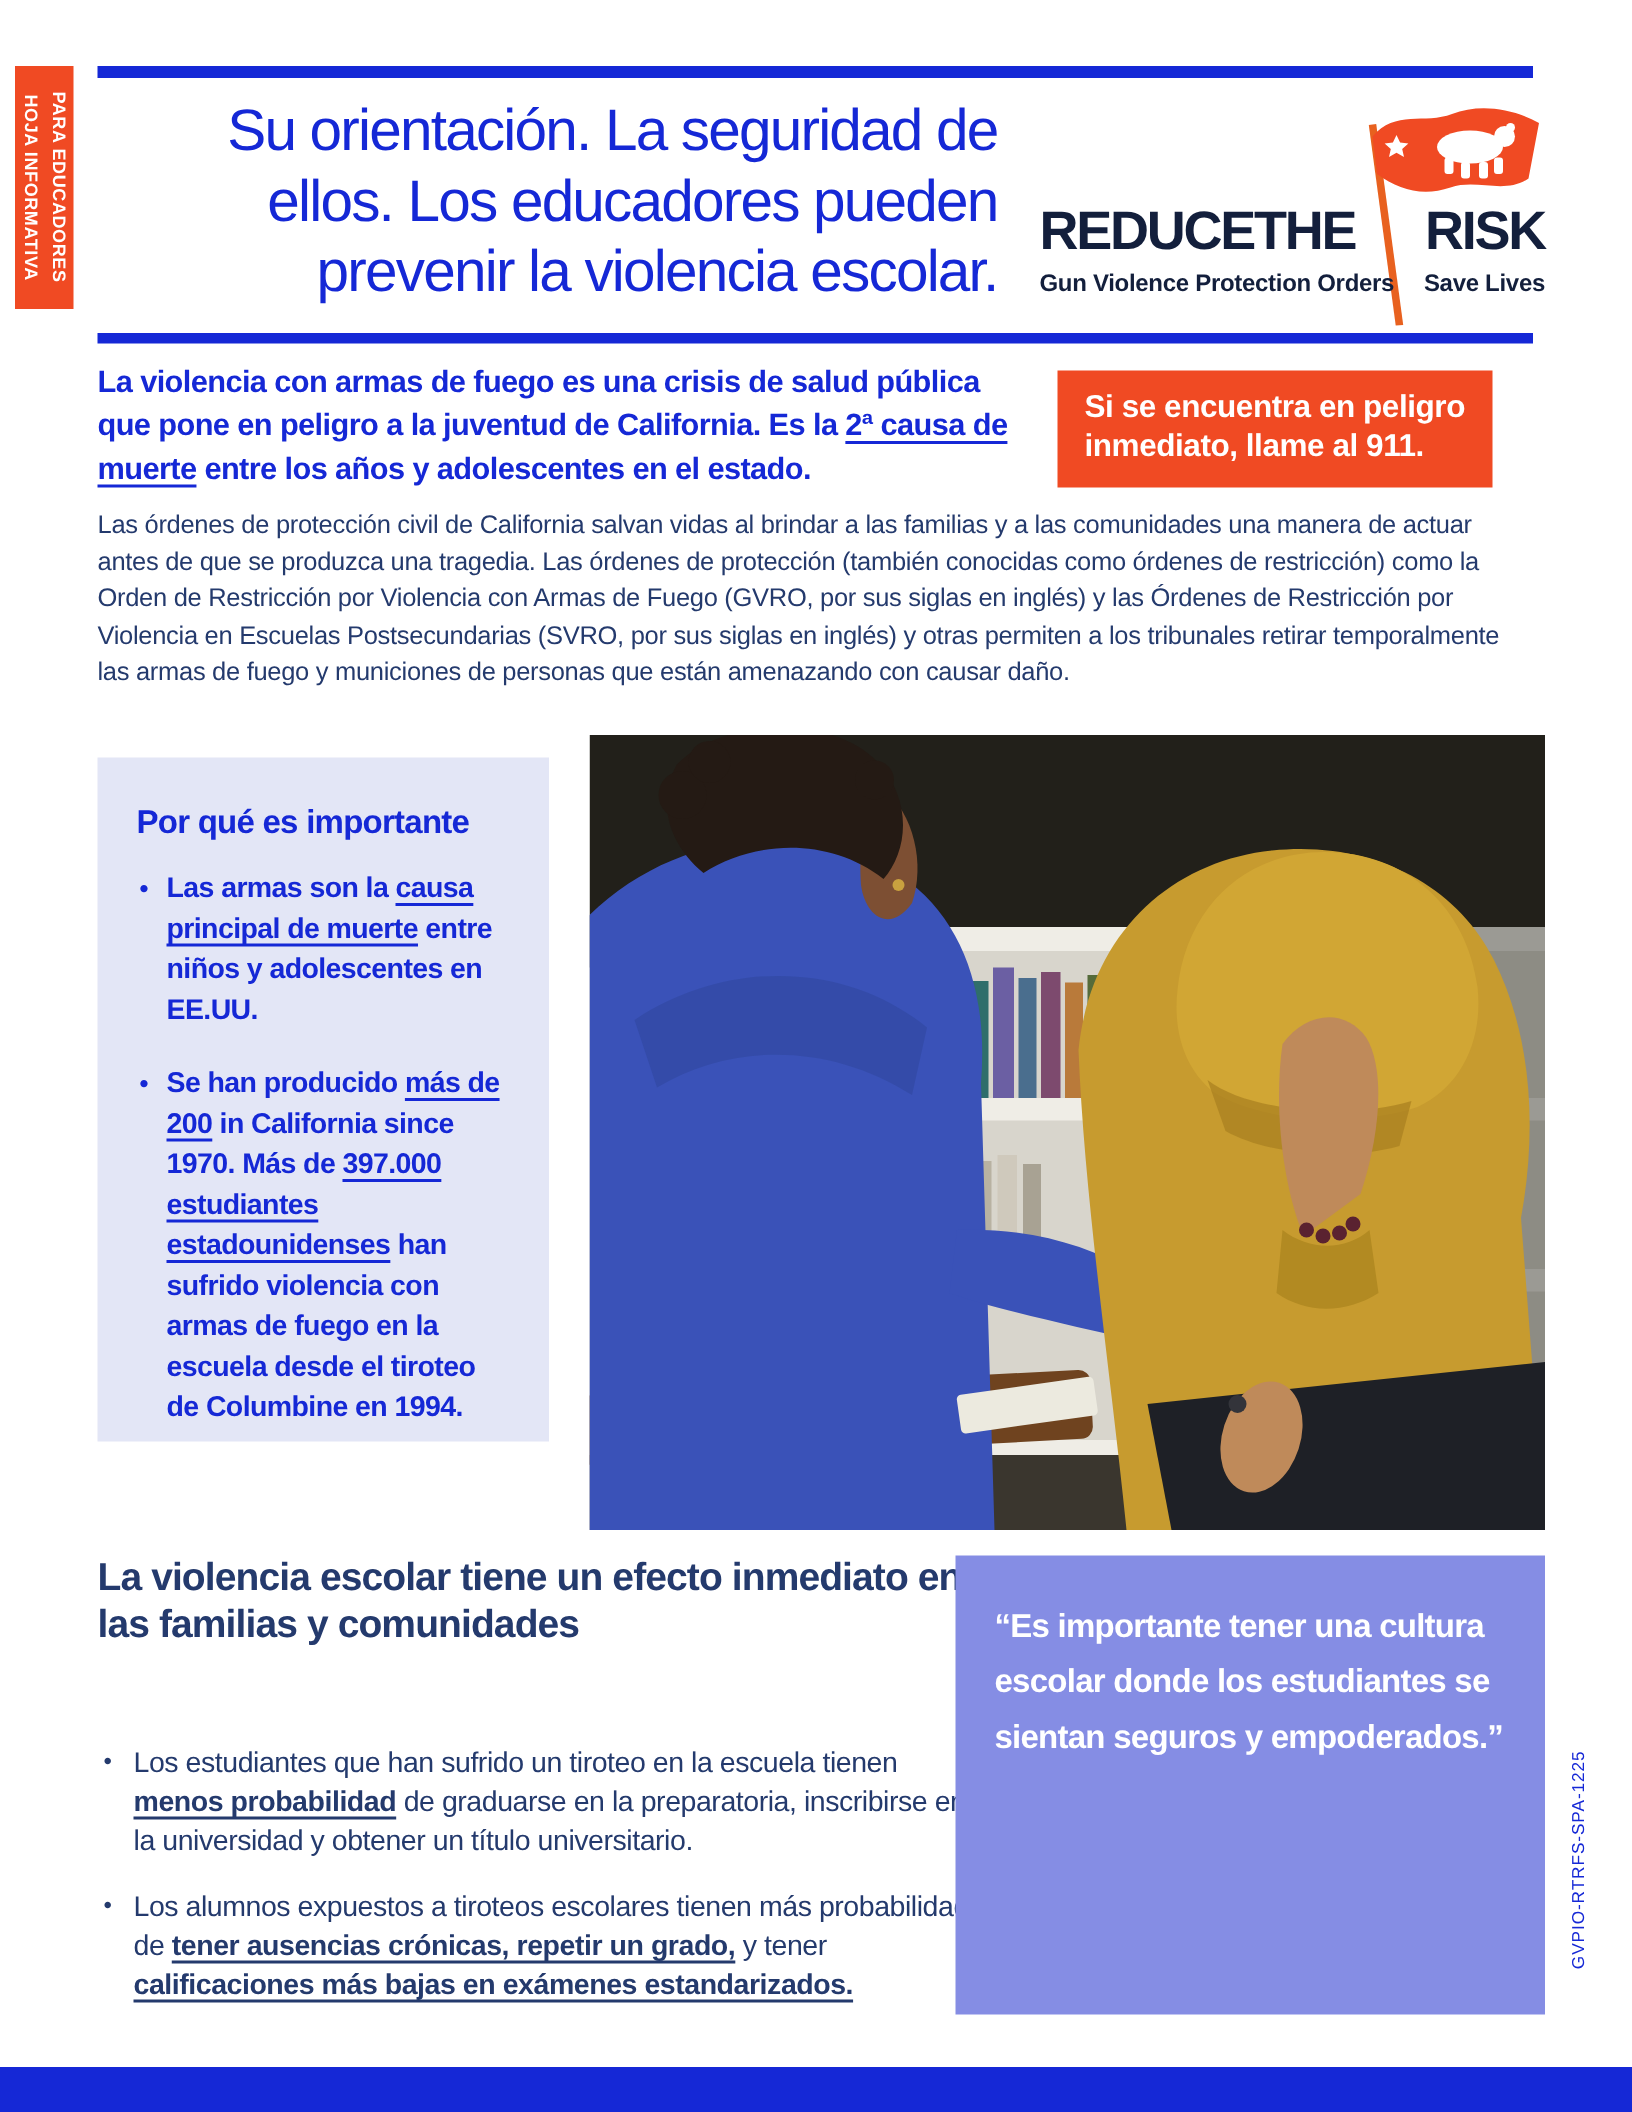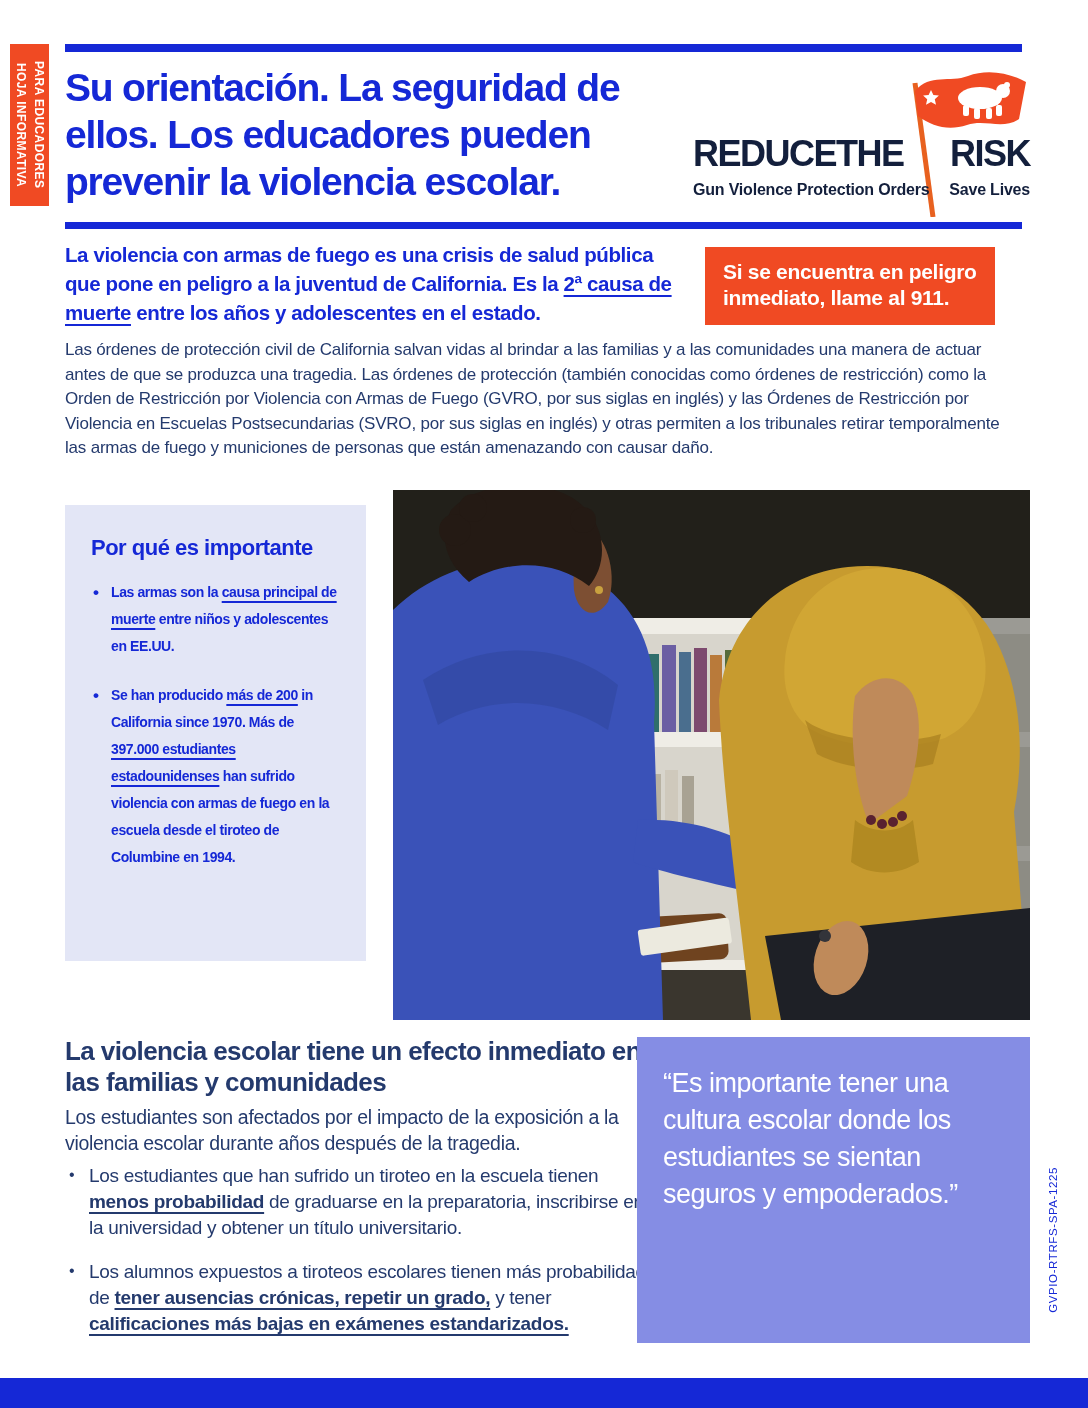--- a/index.html
+++ b/index.html
@@ -15,21 +15,21 @@
   .side-tab-text{
     writing-mode:vertical-lr;text-orientation:mixed;color:#fff;font-weight:700;
     font-size:12px;line-height:1.55;letter-spacing:.4px;text-align:center;white-space:nowrap;
   }
   .side-tab-text span{display:block;}
   .rule{position:absolute;left:65px;width:957px;background:var(--accent_blue);}
   .rule-top{top:44px;height:8px;}
   .rule-mid{top:222px;height:7px;}
   .page-title{
     position:absolute;left:65px;top:64px;width:600px;
-    color:var(--accent_blue);font-weight:700;font-size:39px;line-height:47px;letter-spacing:-1.2px;
+    color:var(--accent_blue);font-weight:400;font-size:39px;line-height:47px;letter-spacing:-1.2px;text-align:right;
   }
   
   .logo{position:absolute;left:693px;top:67px;width:337px;height:142px;}
   .logo-flag{position:absolute;left:197px;top:0;width:140px;height:150px;}
   .logo-wordmark{
     position:absolute;left:0;top:66px;width:337px;display:flex;justify-content:space-between;
     font-size:36px;font-weight:700;color:var(--logo_navy);letter-spacing:-1.5px;
   }
   .logo-tagline{
     position:absolute;left:0;top:114px;width:337px;display:flex;justify-content:space-between;
@@ -51,21 +51,21 @@
   }
   
   .why-box{
     position:absolute;left:65px;top:505px;width:301px;height:456px;box-sizing:border-box;
     background:var(--lavender);padding:30px 26px 0 26px;
   }
   .why-heading{color:var(--accent_blue);font-weight:700;font-size:22px;letter-spacing:-0.5px;}
   .why-list{margin:18px 0 0 0;padding:0;list-style:none;}
   .why-list li{
     position:relative;padding-left:20px;margin-bottom:22px;
-    color:var(--accent_blue);font-weight:700;font-size:14px;line-height:27px;letter-spacing:-0.4px;
+    color:var(--accent_blue);font-weight:700;font-size:19px;line-height:27px;letter-spacing:-0.4px;
   }
   .why-list li::before{content:"•";position:absolute;left:2px;top:0;font-size:17px;}
   
   .photo{position:absolute;left:393px;top:490px;width:637px;height:530px;overflow:hidden;}
   .photo svg{display:block;width:100%;height:100%;}
   
   .impact-heading{
     position:absolute;left:65px;top:1036px;width:600px;
     color:var(--navy);font-weight:700;font-size:26px;line-height:31px;letter-spacing:-0.6px;
   }
@@ -80,21 +80,21 @@
     position:relative;padding-left:24px;margin-bottom:18px;
     color:var(--navy);font-size:19px;line-height:26px;letter-spacing:-0.3px;
   }
   .impact-list li::before{content:"•";position:absolute;left:4px;top:-1px;font-size:16px;}
   
   .quote-box{
     position:absolute;left:637px;top:1037px;width:393px;height:306px;box-sizing:border-box;
     background:var(--periwinkle);padding:28px 26px 0 26px;
   }
   .quote-text{
-    color:#fff;font-weight:400;font-size:27px;line-height:37px;letter-spacing:-0.5px;
+    color:#fff;font-weight:700;font-size:22px;line-height:37px;letter-spacing:-0.5px;
   }
   .quote-attr{
     margin-top:13px;color:var(--navy);font-size:15.5px;line-height:21px;letter-spacing:-0.1px;
   }
   
   .margin-code{
     position:absolute;left:1042px;top:1150px;width:22px;height:180px;
     display:flex;align-items:center;justify-content:center;
   }
   .margin-code span{
@@ -229,21 +229,20 @@
       <path d="M462 330 C 480 344 504 344 520 330 L 526 372 C 504 386 478 386 458 372 Z" fill="#b28a22"></path>
 
       <path d="M372 446 L 637 418 L 637 530 L 388 530 Z" fill="#1e2026"></path>
 
       <ellipse cx="448" cy="468" rx="26" ry="38" fill="#bf8a5a" transform="rotate(18 448 468)"></ellipse>
       <circle cx="432" cy="446" r="6" fill="#33343a"></circle>
     </svg>
   </div>
 
   <h2 class="impact-heading" style="margin:0;">La violencia escolar tiene un efecto inmediato en las familias y comunidades</h2>
-  <p class="impact-para" style="margin:0;">Los estudiantes son afectados por el impacto de la exposición a la violencia escolar durante años después de la tragedia.</p>
   <ul class="impact-list">
     <li><span>Los estudiantes que han sufrido un tiroteo en la escuela tienen </span><span class="sg-b sg-u">menos probabilidad</span><span> de graduarse en la preparatoria, inscribirse en la universidad y obtener un título universitario.</span></li>
     <li><span>Los alumnos expuestos a tiroteos escolares tienen más probabilidad de </span><span class="sg-b sg-u">tener ausencias crónicas, repetir un grado,</span><span> y tener </span><span class="sg-b sg-u">calificaciones más bajas en exámenes estandarizados.</span></li>
   </ul>
 
   <div class="quote-box">
     <div class="quote-text">“Es importante tener una cultura escolar donde los estudiantes se sientan seguros y empoderados.”</div>
   </div>
 
   <div class="margin-code">

